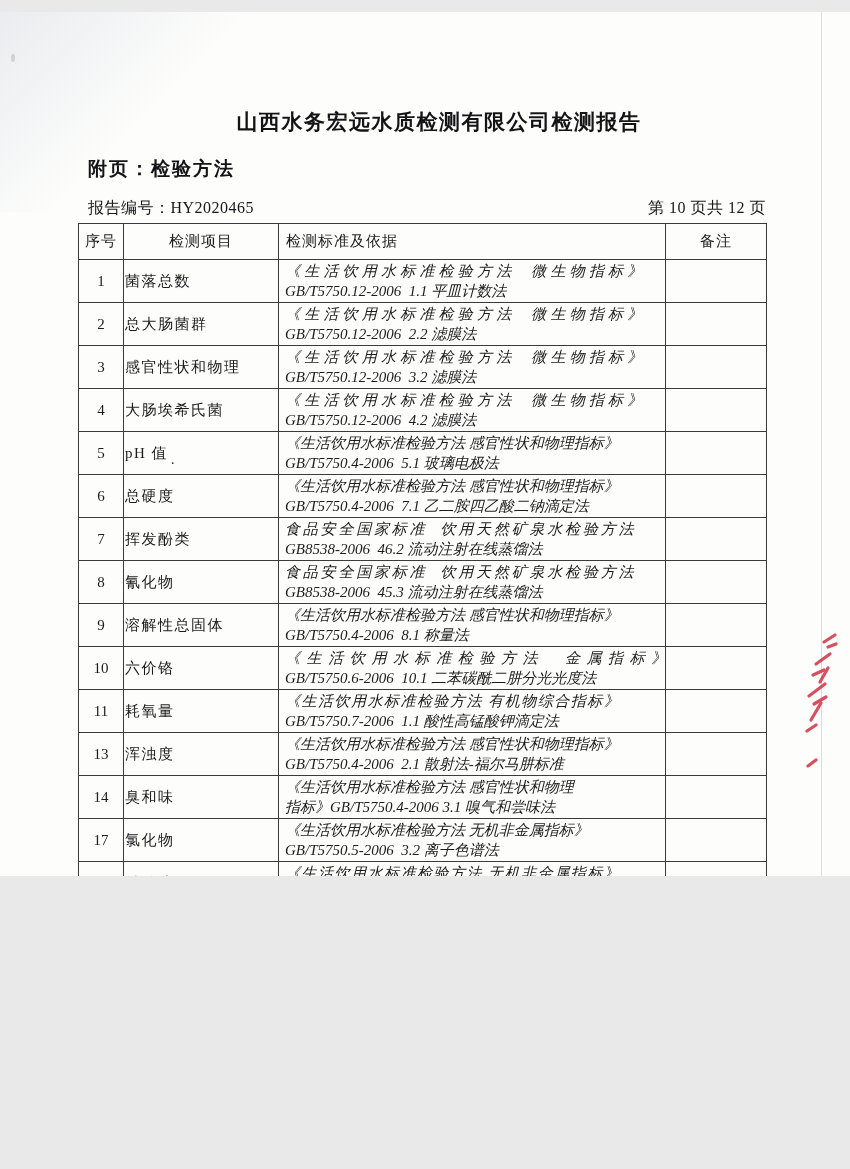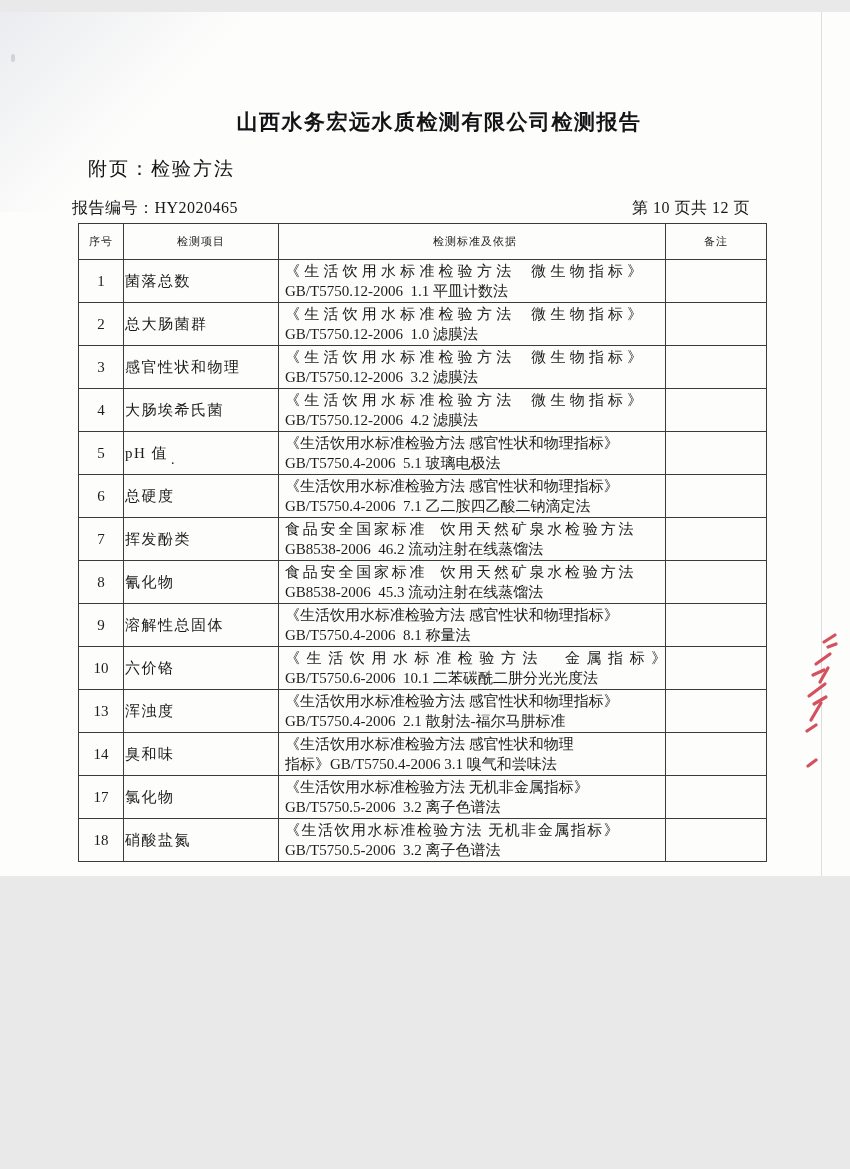--- a/index.html
+++ b/index.html
@@ -16,45 +16,45 @@
   }
   .scan-line-right{position:absolute;left:821px;top:0;width:1px;height:1169px;background:#d4d5da;opacity:.8;}
   .speck{position:absolute;left:11px;top:42px;width:4px;height:8px;background:#b9bcc4;opacity:.55;border-radius:2px;}
   .title{
     position:absolute;top:96px;left:0;width:100%;text-align:center;
     font-family:"Liberation Sans","DejaVu Sans",sans-serif;font-weight:bold;
     font-size:21px;letter-spacing:1.5px;color:#141416;
   }
   .section-label{
     position:absolute;top:144px;left:88px;
-    font-family:"Liberation Sans","DejaVu Sans",sans-serif;font-weight:normal;
+    font-family:"Liberation Sans","DejaVu Sans",sans-serif;font-weight:bold;
     font-size:19px;letter-spacing:2px;color:#141416;
   }
   .meta{
-    position:absolute;top:186px;left:72px;width:678px;
+    position:absolute;top:186px;left:88px;width:678px;
     display:flex;justify-content:space-between;align-items:flex-end;
     font-size:16px;letter-spacing:.5px;color:#17171a;
   }
   table.methods{
     position:absolute;top:211px;left:78px;width:688px;
     border-collapse:collapse;table-layout:fixed;
   }
   table.methods th,table.methods td{
     border:1.5px solid #3b3b3d;overflow:hidden;
   }
   table.methods thead tr{height:36px;}
-  table.methods th{font-weight:normal;font-size:11px;letter-spacing:1px;color:#1c1c1e;text-align:center;}
-  table.methods th.std{text-align:center;padding-left:7px;}
+  table.methods th{font-weight:normal;font-size:15px;letter-spacing:1px;color:#1c1c1e;text-align:center;}
+  table.methods th.std{text-align:left;padding-left:7px;}
   table.methods tbody tr{height:43px;}
   table.methods tbody tr.single{height:38px;}
   td.no{text-align:center;font-size:15px;}
   td.item{font-size:15px;letter-spacing:1.5px;position:relative;}
   .stray-dot{font-size:14px;position:relative;top:6px;left:3px;}
   td.std{padding:1px 3px 1px 6px;vertical-align:middle;font-size:15px;}
-  td.std .l1,td.std .l2{line-height:20px;white-space:pre;}
+  td.std .l1,td.std .l2{line-height:20px;white-space:pre;font-style:italic;}
   .sp-wide{letter-spacing:4.2px;}
   .sp-xwide{letter-spacing:6.6px;}
   .sp-med{letter-spacing:2.8px;}
   .sp-slight{letter-spacing:1.5px;}
   .sp-center{text-align:left;}
   td.remark{font-size:15px;}
   .red-mark{position:absolute;left:794px;top:618px;pointer-events:none;}
 </style>
 </head>
 <body>
@@ -96,21 +96,21 @@
             <div class="l1 sp-wide">《生活饮用水标准检验方法  微生物指标》</div>
             <div class="l2">GB/T5750.12-2006  1.1 平皿计数法</div>
           </td>
           <td class="remark"></td>
         </tr>
         <tr>
           <td class="no">2</td>
           <td class="item"><span>总大肠菌群</span></td>
           <td class="std">
             <div class="l1 sp-wide">《生活饮用水标准检验方法  微生物指标》</div>
-            <div class="l2">GB/T5750.12-2006  1.0 滤膜法</div>
+            <div class="l2">GB/T5750.12-2006  2.2 滤膜法</div>
           </td>
           <td class="remark"></td>
         </tr>
         <tr>
           <td class="no">3</td>
           <td class="item"><span>感官性状和物理</span></td>
           <td class="std">
             <div class="l1 sp-wide">《生活饮用水标准检验方法  微生物指标》</div>
             <div class="l2">GB/T5750.12-2006  3.2 滤膜法</div>
           </td>
@@ -169,20 +169,29 @@
             <div class="l2">GB/T5750.4-2006  8.1 称量法</div>
           </td>
           <td class="remark"></td>
         </tr>
         <tr>
           <td class="no">10</td>
           <td class="item"><span>六价铬</span></td>
           <td class="std">
             <div class="l1 sp-xwide">《生活饮用水标准检验方法  金属指标》</div>
             <div class="l2">GB/T5750.6-2006  10.1 二苯碳酰二肼分光光度法</div>
+          </td>
+          <td class="remark"></td>
+        </tr>
+        <tr>
+          <td class="no">11</td>
+          <td class="item"><span>耗氧量</span></td>
+          <td class="std">
+            <div class="l1 sp-slight">《生活饮用水标准检验方法 有机物综合指标》</div>
+            <div class="l2">GB/T5750.7-2006  1.1 酸性高锰酸钾滴定法</div>
           </td>
           <td class="remark"></td>
         </tr>
         <tr>
           <td class="no">13</td>
           <td class="item"><span>浑浊度</span></td>
           <td class="std">
             <div class="l1">《生活饮用水标准检验方法 感官性状和物理指标》</div>
             <div class="l2">GB/T5750.4-2006  2.1 散射法-福尔马肼标准</div>
           </td>

